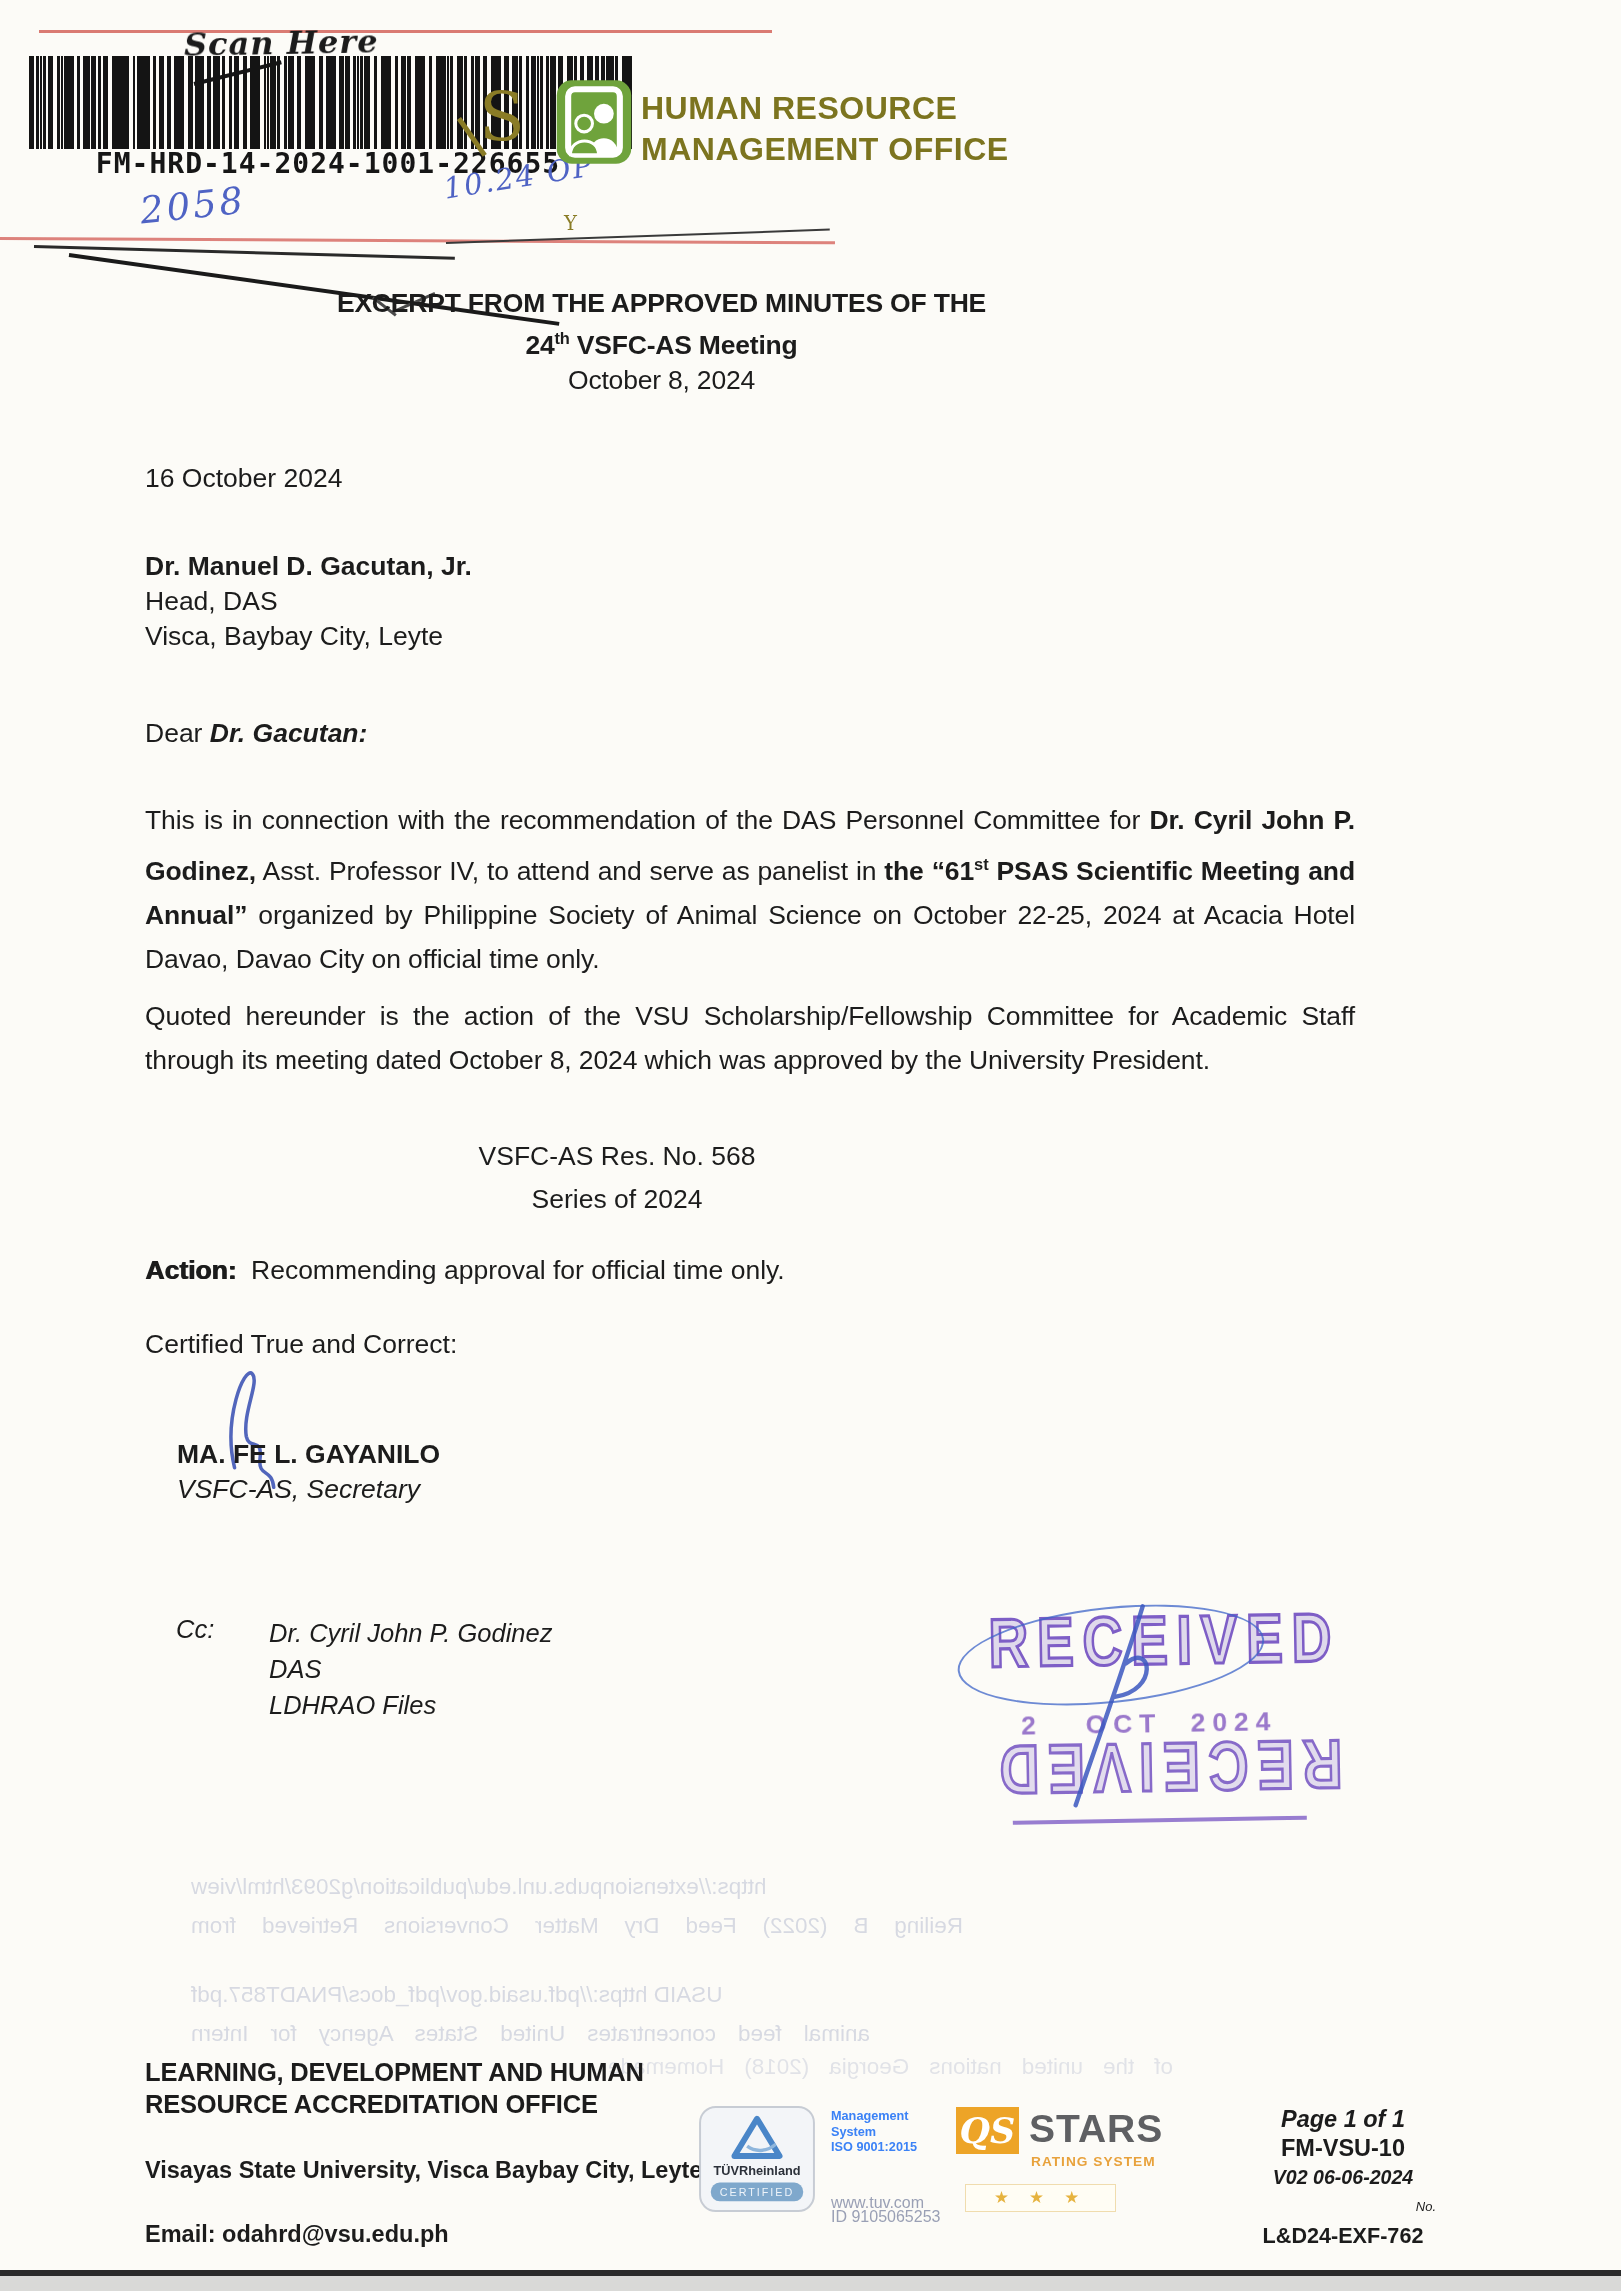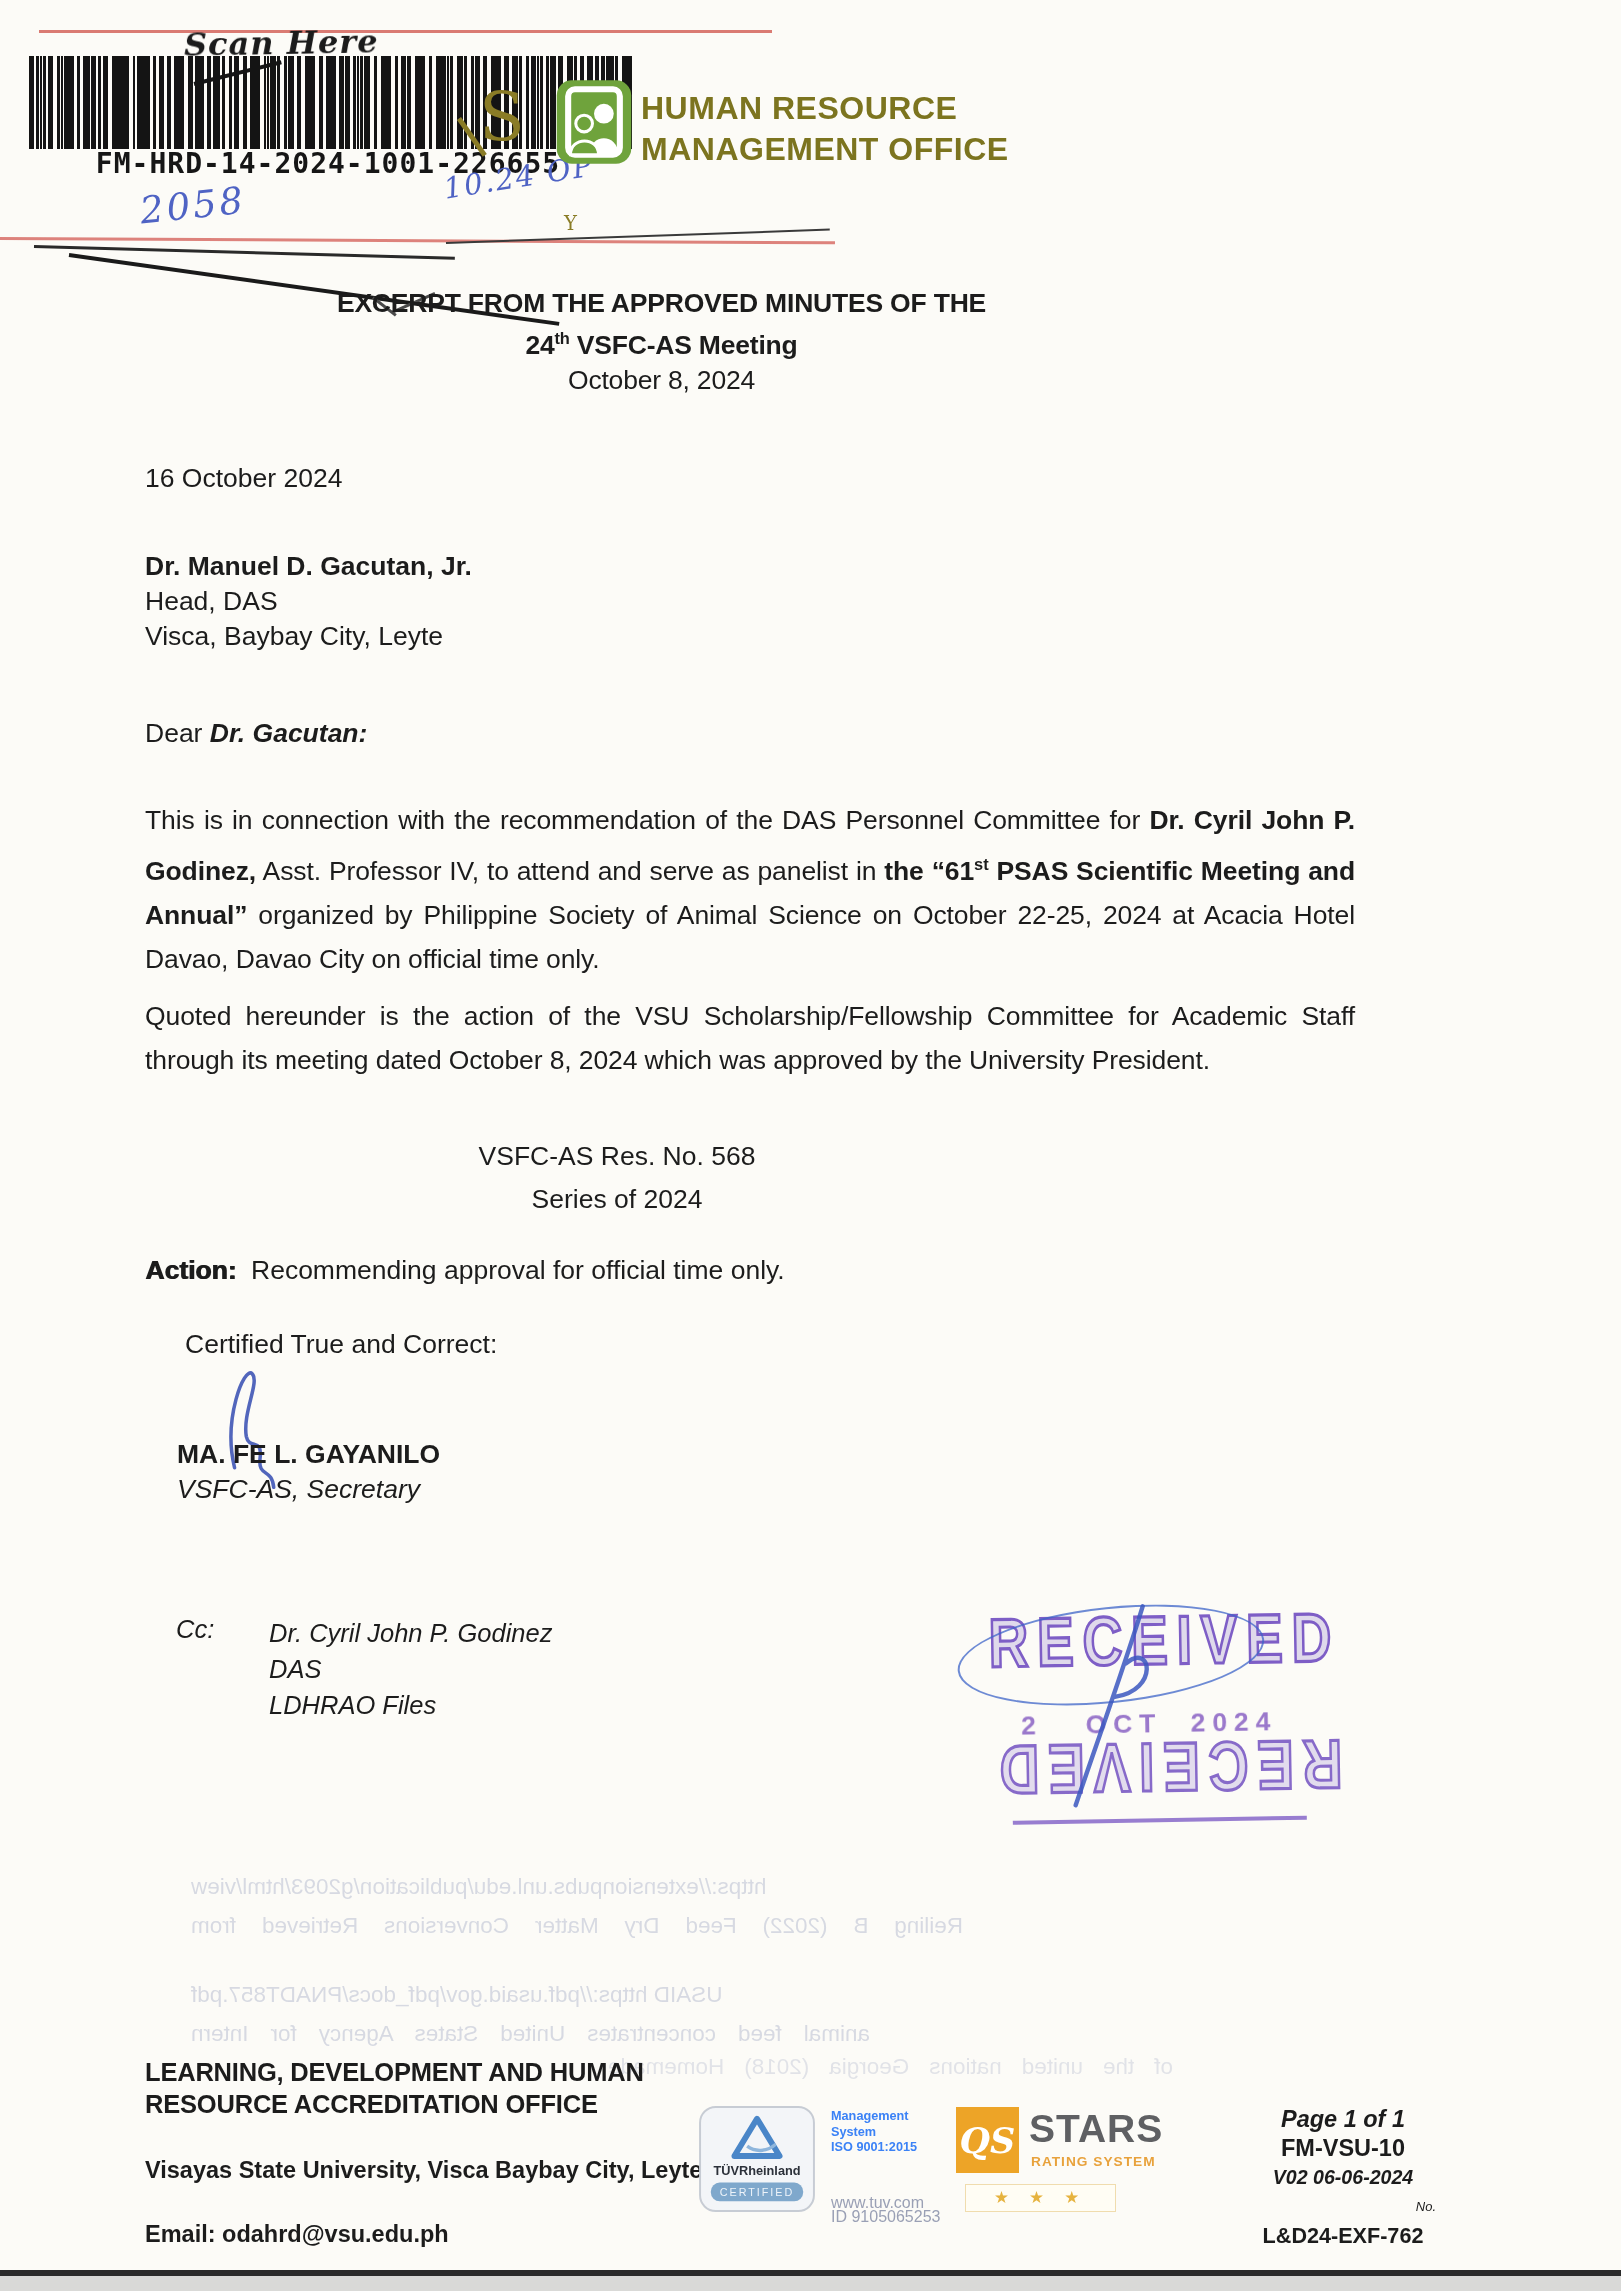--- a/index.html
+++ b/index.html
@@ -34,21 +34,21 @@
   .stamp-date{font-weight:700;font-size:26.5px;letter-spacing:6.9px;color:#8a62c4;white-space:pre;
               opacity:.85;filter:blur(0.3px);}
   
   .bleed{color:#b9bfd1;opacity:.55;font-size:22.5px;transform:scaleX(-1);white-space:nowrap;
          filter:blur(0.6px);}
   
   .f-office{font-weight:800;font-size:25.5px;line-height:32px;letter-spacing:-0.2px;}
   .f-line{font-size:23.5px;line-height:28px;font-weight:700;margin-top:36px;}
   .tuv-side{font-size:12.7px;line-height:15.7px;color:#3b82f6;font-weight:700;}
   .tuv-small{font-size:16px;line-height:13.7px;color:#9aa0b5;}
-  .qs-box{width:63px;height:66px;background:#eda427;color:#fff;display:flex;align-items:center;
+  .qs-box{width:63px;height:47px;background:#eda427;color:#fff;display:flex;align-items:center;
           justify-content:center;font-family:"DejaVu Serif",serif;font-style:italic;
           font-size:35px;font-weight:bold;}
   .qs-stars-bar{width:149px;height:25.5px;background:#fffdf4;border:1px solid #f0dcae;
                 display:flex;align-items:center;justify-content:center;color:#e6b33f;
                 font-size:16.7px;letter-spacing:7.8px;}
   .fr{font-size:23.5px;line-height:29px;text-align:center;}
 </style>
 </head>
 <body>
 
@@ -110,21 +110,21 @@
 
   <div class="abs body-text" style="left:145px;top:994px;width:1210px;">Quoted hereunder is the action of the VSU Scholarship/Fellowship Committee for Academic Staff through its meeting dated October 8, 2024 which was approved by the University President.</div>
 
   <div class="abs" style="left:274px;top:1135px;width:686px;text-align:center;font-size:26.5px;line-height:43px;">
     <div>VSFC-AS Res. No. 568</div>
     <div>Series of 2024</div>
   </div>
 
   <div class="abs" style="left:145px;top:1255px;font-size:26.5px;"><span class="b" style="text-shadow:1px 0 #1c1c1c;">Action:</span><span>&nbsp; </span><span>Recommending approval for official time only.</span></div>
 
-  <div class="abs" style="left:145px;top:1329px;font-size:26.5px;margin-left:40px;">Certified True and Correct:</div>
+  <div class="abs" style="left:145px;top:1329px;font-size:26.5px;">Certified True and Correct:</div>
 
   <div class="abs" style="left:201px;top:1358px;width:118px;height:142px;">
     <svg width="118" height="142" viewBox="0 0 120 145">
       <path d="M34 112 C22 62 44 8 52 16 C60 24 42 56 46 80 C49 95 63 80 60 103 C58 122 72 112 74 132" fill="none" stroke="#3f55b5" stroke-width="3.6" stroke-linecap="round" opacity=".9"></path>
     </svg>
   </div>
   <div class="abs line36" style="left:145px;top:1437px;margin-left:32px;">
     <div class="b">MA. FE L. GAYANILO</div>
     <div class="i">VSFC-AS, Secretary</div>
   </div>

